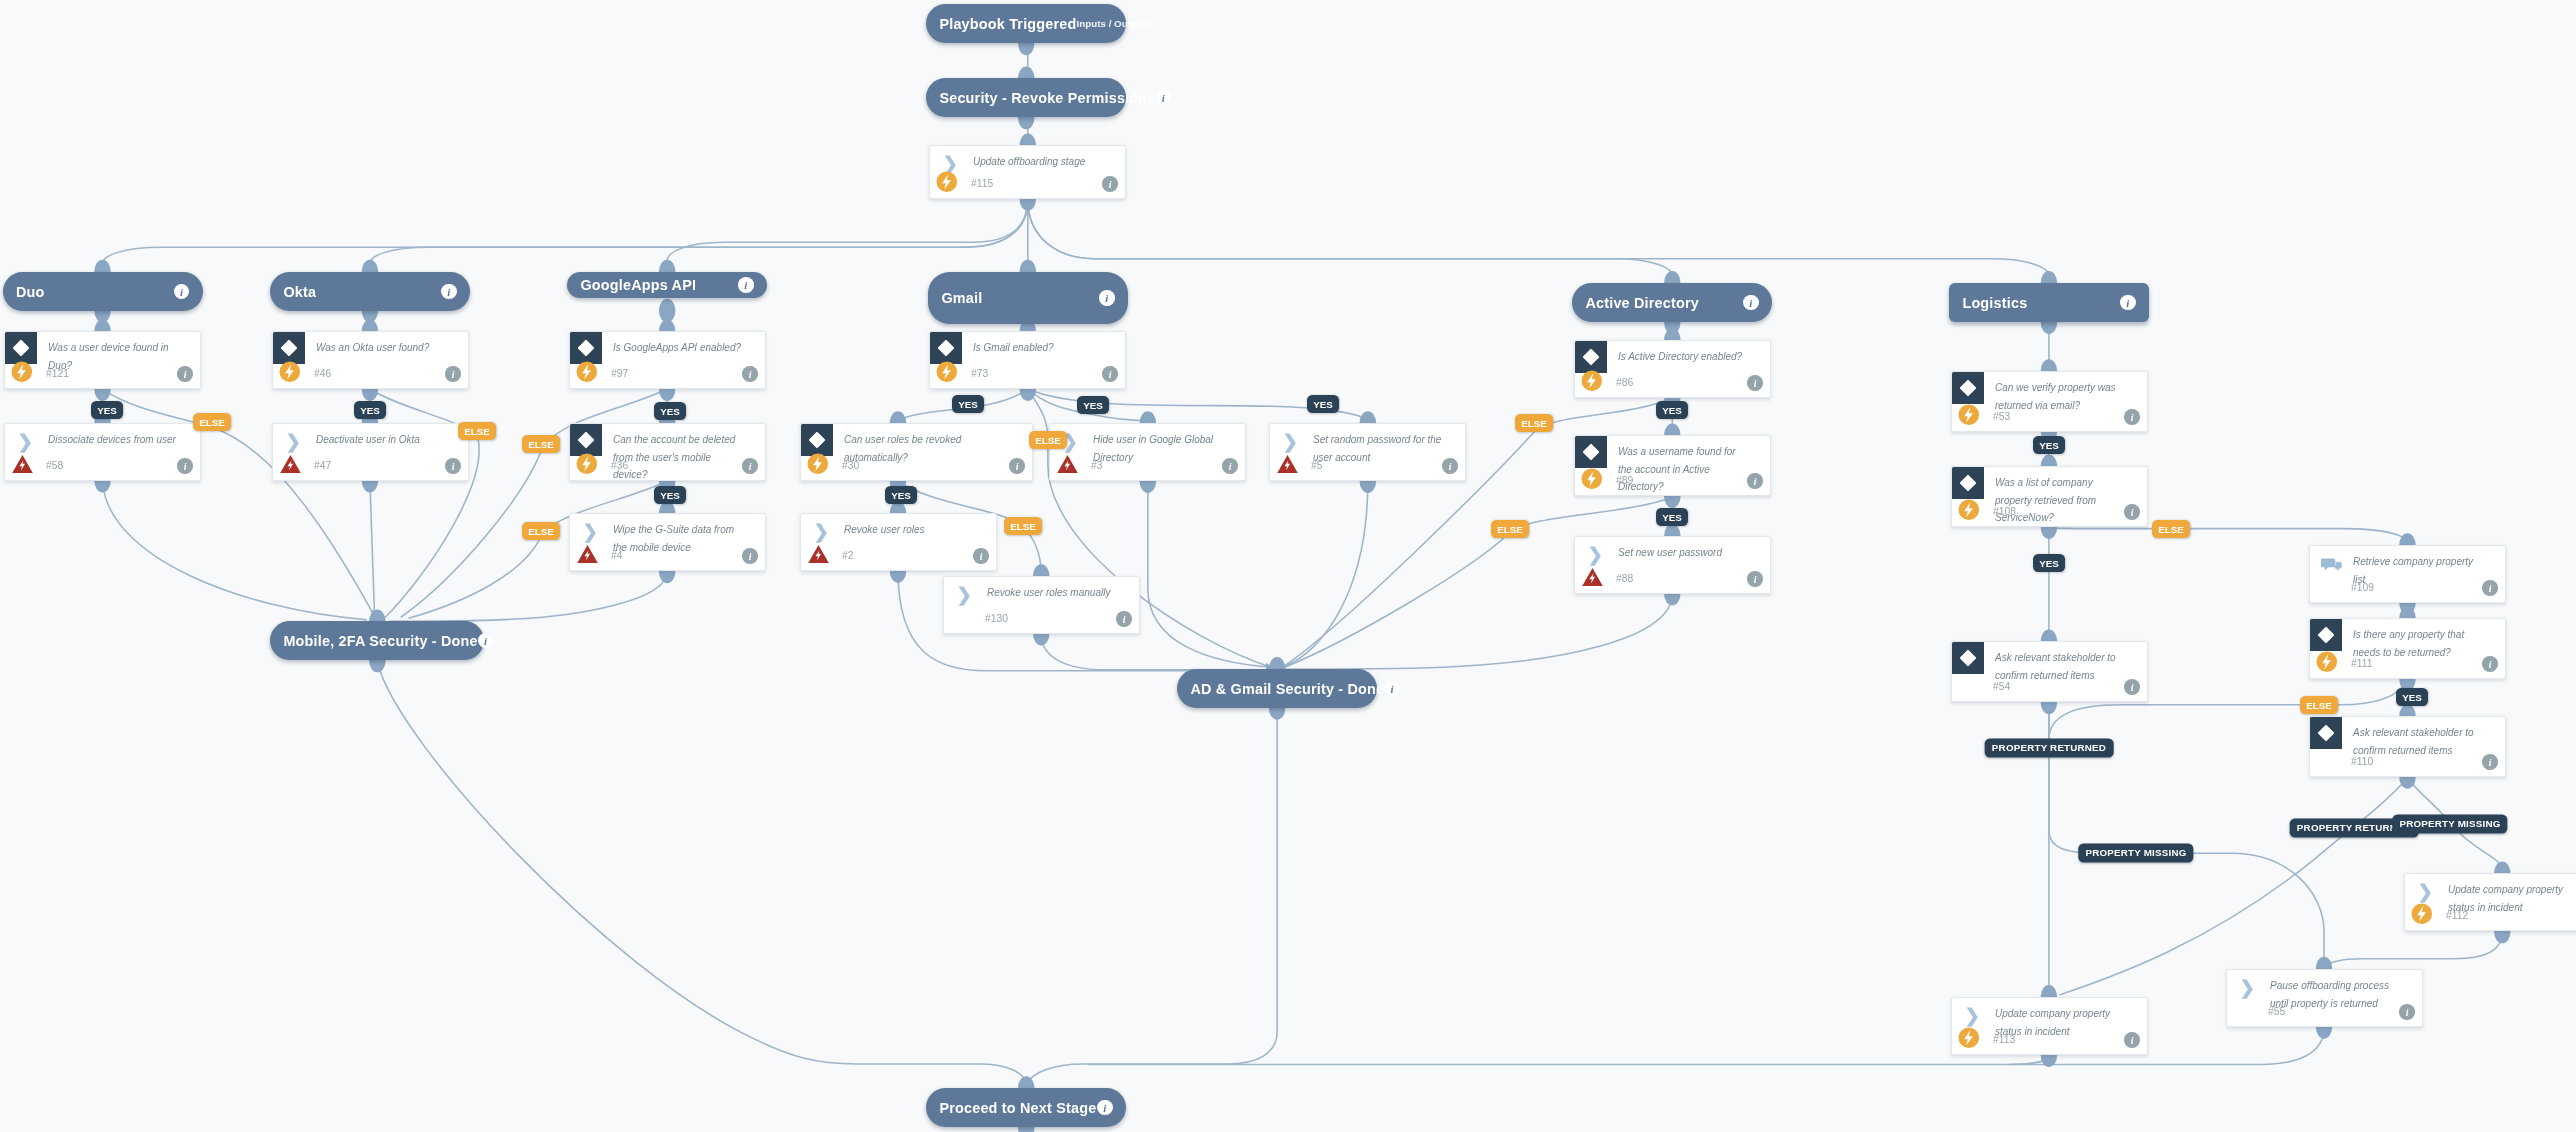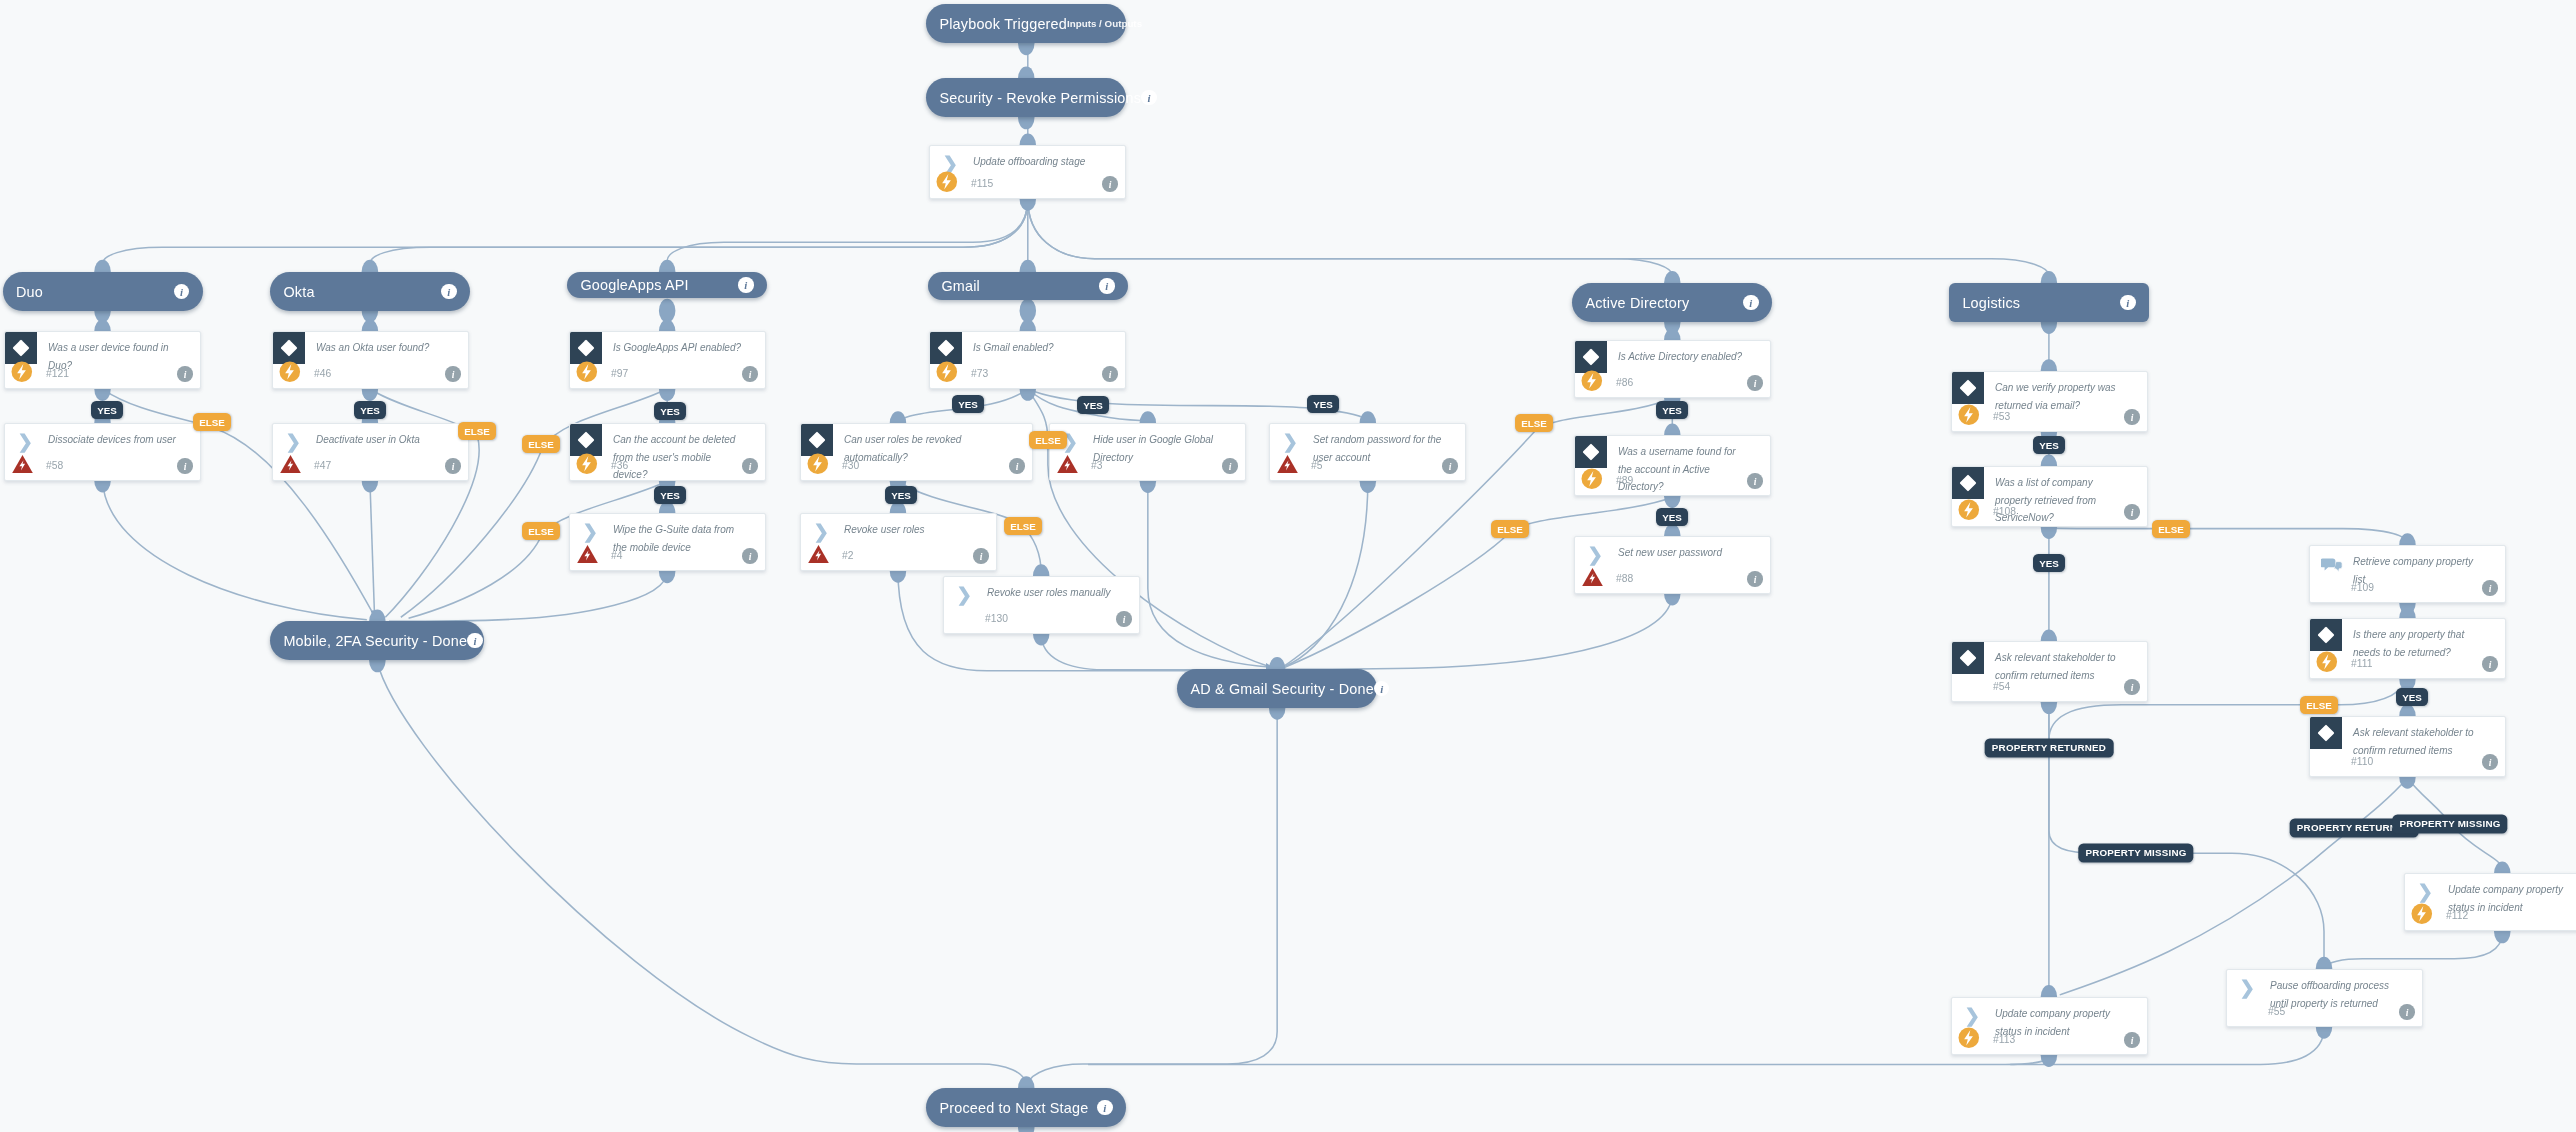--- a/index.html
+++ b/index.html
@@ -2,21 +2,21 @@
 <html style="font-size:8.2px"><head>
 <meta charset="utf-8">
 <style>
   html,body{margin:0;padding:0;background:#f7f9fa;}
   body{width:2612px;height:1133px;overflow:hidden;font-family:"Liberation Sans",sans-serif;}
   #canvas{position:relative;width:2612px;height:1133px;}
   svg.edges{position:absolute;left:0;top:0;z-index:1;}
   .node{position:absolute;z-index:2;box-sizing:border-box;cursor:pointer;}
   .stage{background:#5d7899;border-radius:21.6px;box-shadow:0 2.1px 4.6px rgba(40,60,80,.35);
          display:flex;align-items:center;color:#fff;padding:0 13.4px;}
-  .stage-label{font-size:14.4px;font-weight:400;letter-spacing:0.2px;flex:1;white-space:nowrap;}
+  .stage-label{font-size:14.4px;font-weight:700;letter-spacing:0.2px;flex:1;white-space:nowrap;}
   .io-label{font-size:9.8px;font-weight:600;color:rgba(255,255,255,.92);white-space:nowrap;}
   .info{width:15.5px;height:15.5px;border-radius:50%;display:flex;align-items:center;justify-content:center;
         font-family:"Liberation Serif",serif;font-weight:700;font-style:italic;font-size:10.8px;flex:0 0 auto;}
   .stage .info{background:#ffffff;color:#5d7899;}
   .task{background:#ffffff;border:0.5px solid #e2e8ec;border-radius:2.1px;box-shadow:0 1.5px 3.6px rgba(70,90,110,.16);}
   .cond-ico{position:absolute;left:0;top:0;width:32px;height:32px;background:#2e4355;border-radius:1.5px 0 0 0;
             display:flex;align-items:center;justify-content:center;}
   .dia{width:12px;height:12px;background:#fff;transform:rotate(45deg);border-radius:1px;}
   .chev{position:absolute;left:12.4px;top:7.2px;font-size:18.5px;font-weight:700;color:#a7c4dc;}
   .chat-ico{position:absolute;left:11.3px;top:11.3px;}
@@ -188,21 +188,21 @@
         <span class="info">i</span>
       </div>
       <div class="node stage" style="left: 270px; top: 272px; width: 200px; height: 39px;">
         <span class="stage-label">Okta</span>
         <span class="info">i</span>
       </div>
       <div class="node stage" style="left: 567px; top: 272px; width: 200px; height: 26px;">
         <span class="stage-label">GoogleApps API</span>
         <span class="info">i</span>
       </div>
-      <div class="node stage" style="left: 928px; top: 272px; width: 200px; height: 28px;">
+      <div class="node stage" style="left: 928px; top: 272px; width: 200px; height: 52px;">
         <span class="stage-label">Gmail</span>
         <span class="info">i</span>
       </div>
       <div class="node stage" style="left: 1572px; top: 283px; width: 200px; height: 39px;">
         <span class="stage-label">Active Directory</span>
         <span class="info">i</span>
       </div>
       <div class="node stage" style="left: 1949px; top: 283px; width: 200px; height: 39px; border-radius: 6px;">
         <span class="stage-label">Logistics</span>
         <span class="info">i</span>

